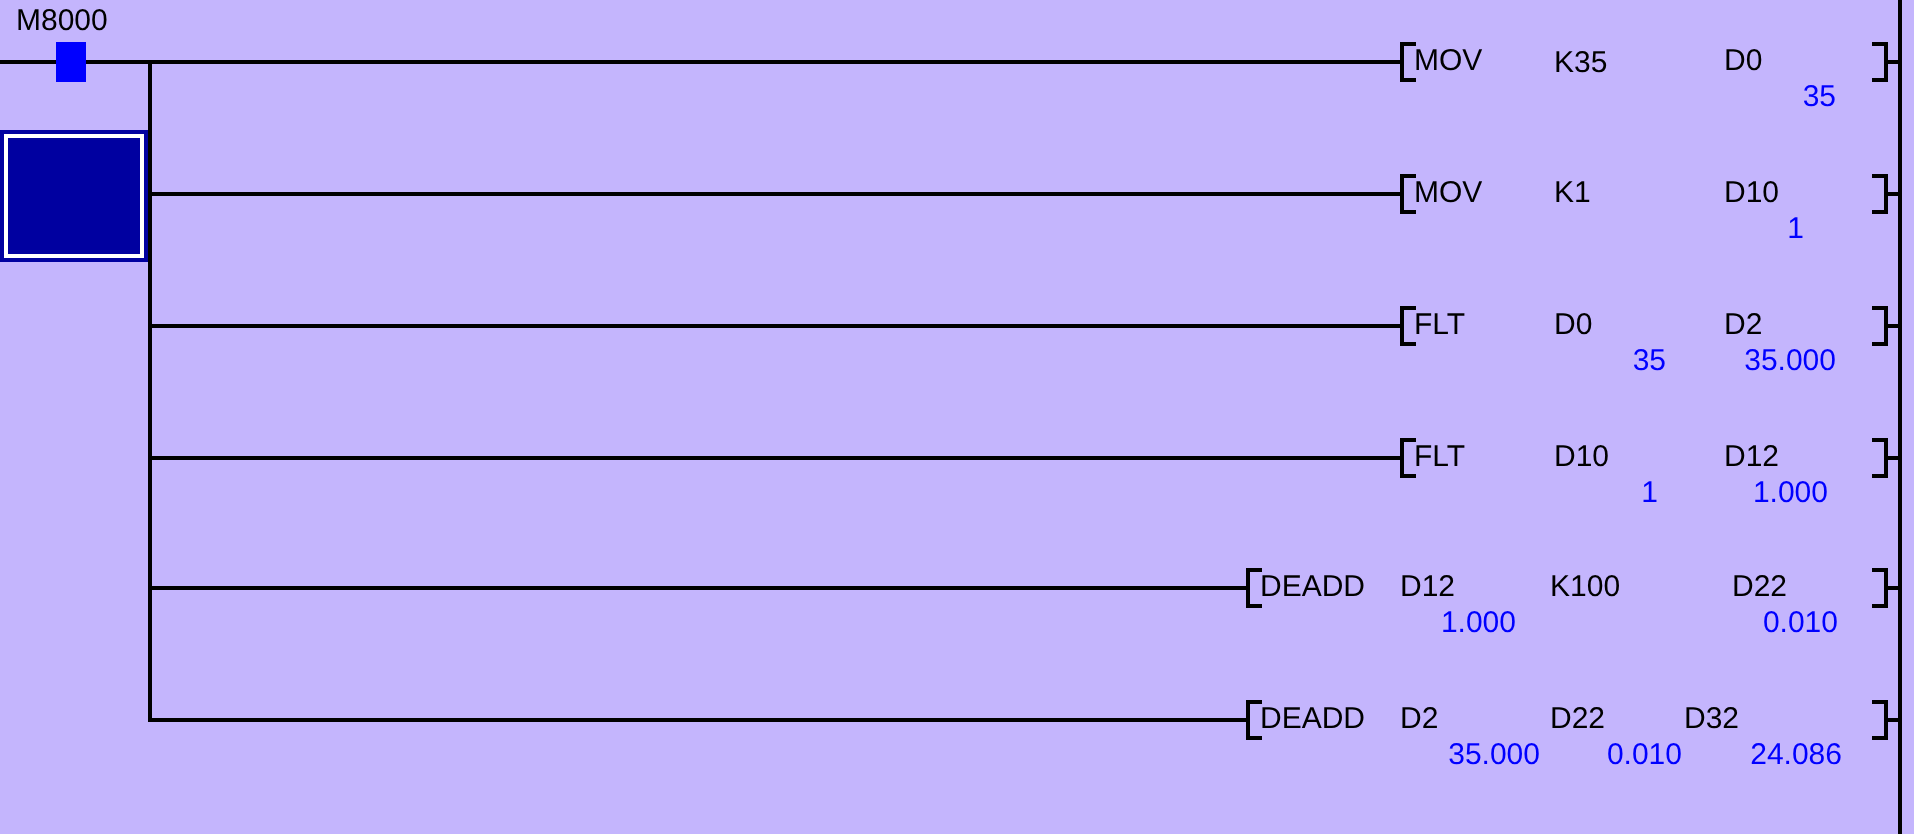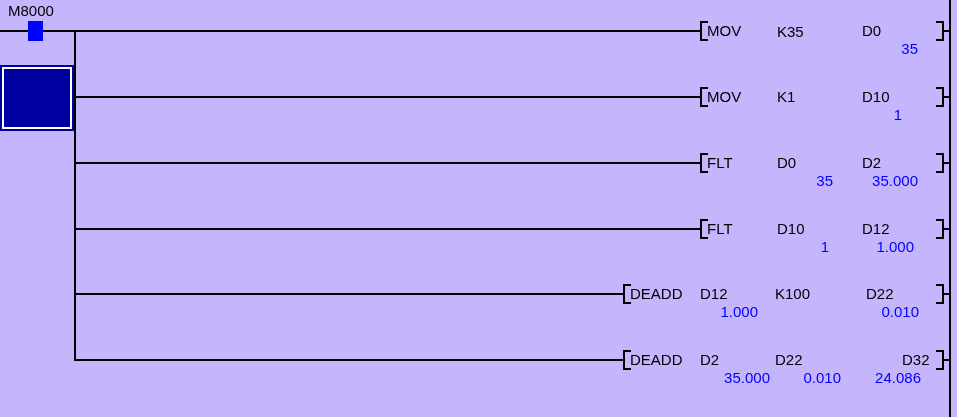--- a/index.html
+++ b/index.html
@@ -106,20 +106,20 @@
   <div class="rb" style="left:936px;top:284px;"></div>
   <div class="hline" style="left:944px;top:293px;width:5px;"></div>
   <div class="val" style="right:199px;top:304px;">1.000</div>
   <div class="val" style="right:38px;top:304px;">0.010</div>
 
   <div class="hline" style="left:74px;top:359px;width:549px;"></div>
   <div class="lb" style="left:623px;top:350px;"></div>
   <div class="tok" style="left:630px;top:352px;">DEADD</div>
   <div class="tok" style="left:700px;top:352px;">D2</div>
   <div class="tok" style="left:775px;top:352px;">D22</div>
-  <div class="tok" style="left:902px;top:352px;">D32</div>
+  <div class="tok" style="left:842px;top:352px;">D32</div>
   <div class="rb" style="left:936px;top:350px;"></div>
   <div class="hline" style="left:944px;top:359px;width:5px;"></div>
   <div class="val" style="right:187px;top:370px;">35.000</div>
   <div class="val" style="right:116px;top:370px;">0.010</div>
   <div class="val" style="right:36px;top:370px;">24.086</div>
 
 </div>
 
 </body></html>

